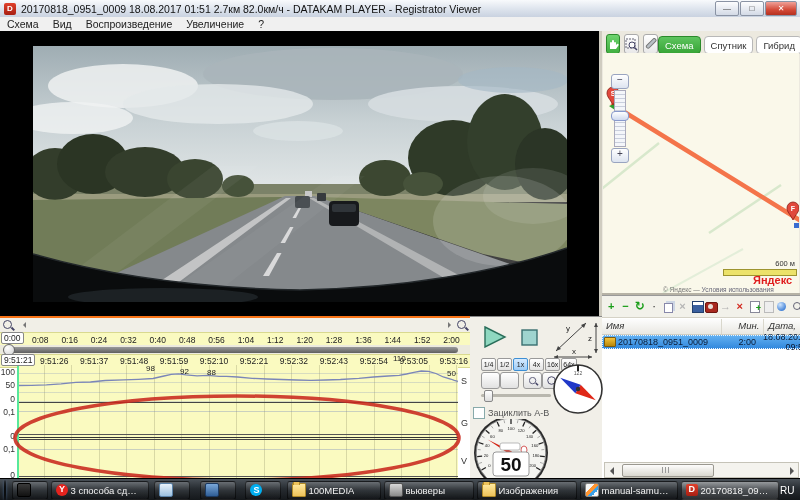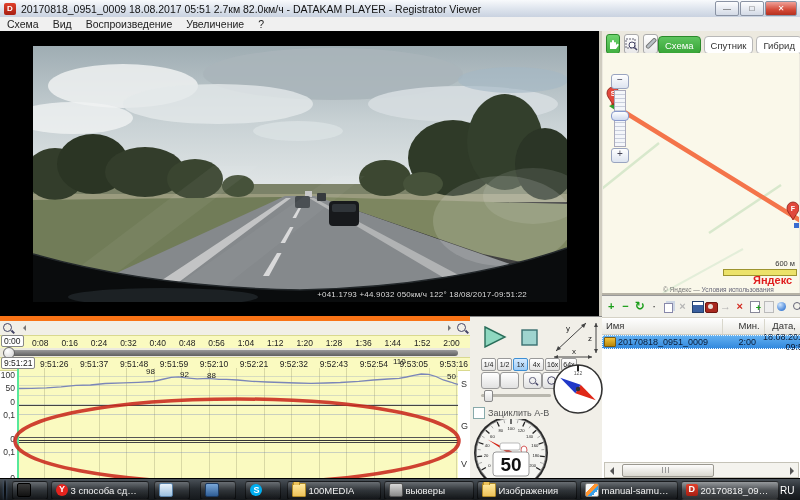--- a/index.html
+++ b/index.html
@@ -80,21 +80,21 @@
   .ic-delete-red{color:#d2281e;font-weight:bold;}
   .ic-page-add::before{content:"";position:absolute;left:2px;top:1px;width:8px;height:10px;background:#fff;border:1px solid #889;}
   .ic-page-add::after{content:"+";position:absolute;right:-1px;bottom:-2px;color:#1a9e1a;font-size:9px;font-weight:bold;}
   .ic-page::before{content:"";position:absolute;left:2px;top:1px;width:8px;height:10px;background:#eee;border:1px solid #bbb;}
   .ic-sphere::before{content:"";position:absolute;left:1px;top:2px;width:9px;height:9px;border-radius:50%;
     background:radial-gradient(circle at 35% 30%,#cfe6ff,#4a86d8 70%);}
   .ic-search::before{content:"";position:absolute;left:2px;top:2px;width:6px;height:6px;border:1.5px solid #667;border-radius:50%;}
   .ic-search::after{content:"";position:absolute;left:8px;top:8px;width:4px;height:1.5px;background:#667;transform:rotate(45deg);}
   .fheader{position:absolute;left:0;top:23px;width:198px;height:15px;display:flex;
     background:linear-gradient(#fdfdfd,#e9e8e2);border-bottom:1px solid #cfcdc2;font-size:9.5px;color:#333;}
-  .fheader>div{padding:1px 4px;border-right:1px solid #d9d7cc;}
+  .fheader>div{padding:1px 4px;border-right:1px solid #d9d7cc;font-style:italic;}
   .fc-name{width:112px;}.fc-min{width:33px;text-align:right;}.fc-date{flex:1;text-align:right;border-right:none!important;}
   .frow{position:absolute;left:0;top:39px;width:210px;height:14px;display:flex;align-items:center;
     font-size:9px;color:#0b1a33;}
   .frow.active{background:linear-gradient(#64b2f2,#2f86dd);outline:1px dotted #eaf4ff;outline-offset:-1px;}
   .file-ico{width:10px;height:8px;margin:0 2px 0 2px;background:linear-gradient(#f3c23a,#b8860b);
     border:1px solid #7a5a10;border-radius:1px;}
   .fr-name{width:102px;overflow:hidden;white-space:nowrap;}
   .fr-min{width:36px;text-align:right;padding-right:4px;}
   .fr-date{flex:1;text-align:right;padding-right:4px;}
   .fscroll{position:absolute;left:2px;top:166px;width:193px;height:14px;border:1px solid #c5c3b8;background:#f4f3ee;
@@ -105,21 +105,21 @@
   .scr-right::before{border-left-color:#555;}
   .scr-thumb{width:90px;height:11px;margin-left:5px;border:1px solid #9a9890;border-radius:2px;
     background:linear-gradient(#fdfdfc,#d9d7cf);position:relative;}
   .scr-thumb::after{content:"";position:absolute;left:42px;top:2px;width:1px;height:6px;background:#999;
     box-shadow:3px 0 0 #999,-3px 0 0 #999;}
 
   
   .vsplit{position:absolute;left:599px;top:31px;width:3px;height:447px;background:#cfccc0;}
 
   
-  .tl-panel{position:absolute;left:0;top:316px;width:470px;height:162px;background:#fff;border-top:5px solid #f97316;}
+  .tl-panel{position:absolute;left:0;top:316px;width:470px;height:162px;background:#fff;border-top:2px solid #f97316;}
   .tl-row1{position:absolute;left:0;top:0;width:470px;height:14px;background:#f1efe7;display:flex;align-items:center;}
   .lens{position:relative;width:12px;height:12px;}
   .lens::before{content:"";position:absolute;left:1px;top:1px;width:7px;height:7px;border:1.4px solid #446;border-radius:50%;}
   .lens::after{content:"";position:absolute;left:8.5px;top:9px;width:4px;height:1.6px;background:#446;transform:rotate(45deg);}
   .lens-minus{margin-left:2px;}
   .lens-plus{margin-left:2px;margin-right:2px;}
   .tiny-arrow{width:0;height:0;border:3.5px solid transparent;}
   .tiny-left{border-right-color:#777;margin-left:6px;}
   .tiny-right{border-left-color:#777;margin-left:auto;}
   .strip{position:absolute;left:0;width:470px;background:#fafac0;border-top:1px solid #d9d98f;border-bottom:1px solid #d9d98f;
@@ -209,21 +209,21 @@
   .tb-lang{font-size:10px;}
   svg text{font-family:"Liberation Sans","DejaVu Sans",sans-serif;}
 </style>
 </head>
 <body>
 
 <div class="app">
 
   <div class="titlebar">
     <div class="app-ico">D</div>
-    <span>20170818_0951_0009    18.08.2017 05:51    2.7км    82.0км/ч  -  DATAKAM PLAYER - Registrator Viewer</span>
+    <span>20170818_0951_0009    18.08.2017 01:51    2.7км    82.0км/ч  -  DATAKAM PLAYER - Registrator Viewer</span>
     <div class="capbtns">
       <div class="capbtn">—</div>
       <div class="capbtn">□</div>
       <div class="capbtn close">✕</div>
     </div>
   </div>
 
   <div class="menubar">
       <span class="menu-item">Схема</span>
       <span class="menu-item">Вид</span>
@@ -280,21 +280,20 @@
         <rect x="296" y="155" width="30" height="25" rx="4" fill="#17191c"></rect>
         <rect x="299" y="158" width="24" height="8" rx="2" fill="#3a4046" opacity="0.7"></rect>
         <ellipse cx="470" cy="175" rx="70" ry="45" fill="#ffffff" opacity="0.14"></ellipse>
         <ellipse cx="500" cy="150" rx="50" ry="28" fill="#ffffff" opacity="0.10"></ellipse>
         <polygon points="0,256 180,120 225,120 45,256" fill="#ffffff" opacity="0.05"></polygon>
         <polygon points="120,256 300,130 332,130 172,256" fill="#ffffff" opacity="0.04"></polygon>
         <path d="M0,256 L0,208 C70,228 160,242 267,244 C370,242 465,226 534,202 L534,256 Z" fill="#0a0c0d"></path>
         <path d="M0,208 C70,228 160,242 267,244 C370,242 465,226 534,202" stroke="#23282b" stroke-width="1.5" fill="none"></path>
         <ellipse cx="130" cy="251" rx="95" ry="9" fill="#1c2124"></ellipse>
       </svg>
-      <div class="vid-overlay">+041.1793 +44.9032 050км/ч 122°   18/08/2017-09:51:22</div>
     </div>
   </div>
 
   <div class="vsplit"></div>
 
   <div class="right-panel">
     <div class="map-toolbar">
       <div class="tool-btn green">
         <svg width="12" height="12" viewBox="0 0 12 12">
           <path d="M3,11 V5 a1,1 0 0 1 2,0 V3 a1,1 0 0 1 2,0 V5 a1,1 0 0 1 2,0 v2 l1,-1 a1,1 0 0 1 1.4,1.4 L9,11 Z" fill="#fff"></path>

